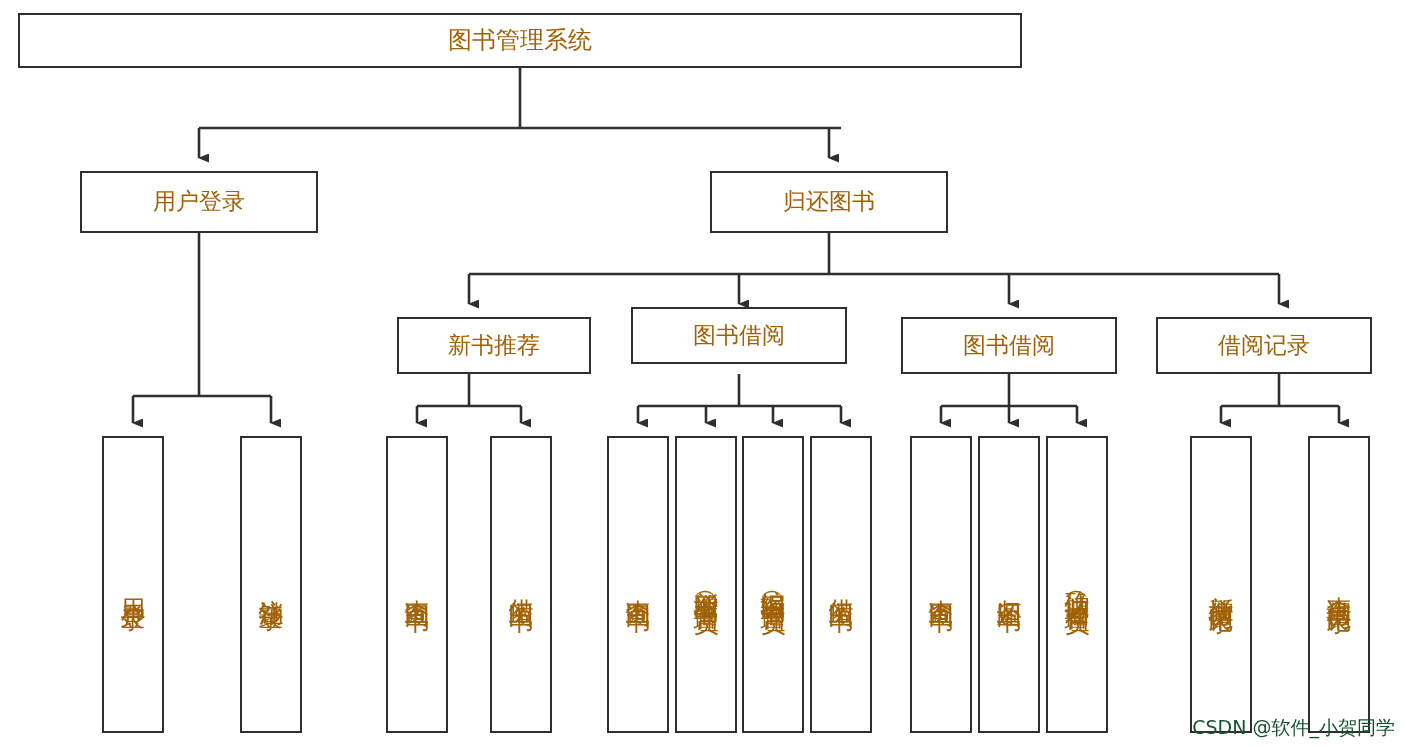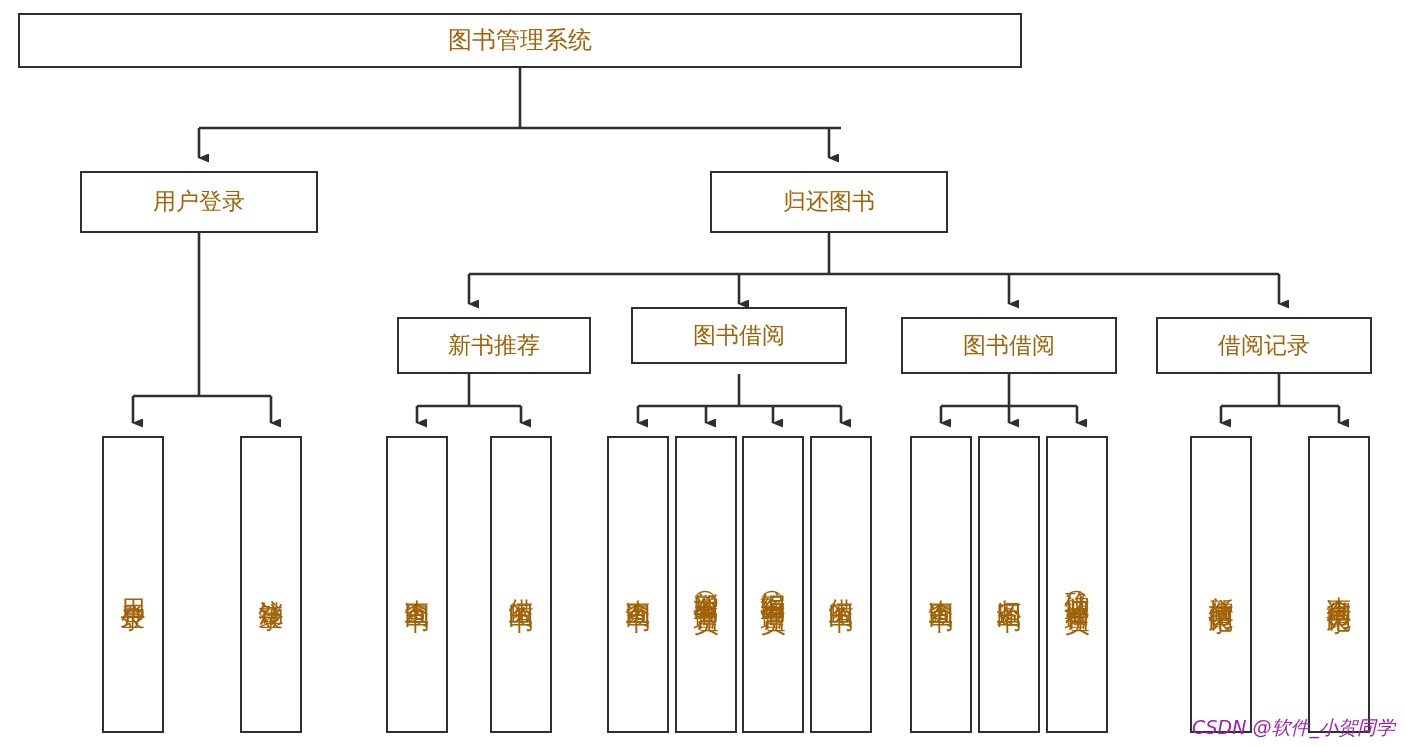--- a/index.html
+++ b/index.html
@@ -59,25 +59,24 @@
     font-size: 25px;
     letter-spacing: 3px;
     line-height: 1;
     white-space: nowrap;
   }
   .watermark {
     position: absolute;
     right: 10px;
     bottom: 6px;
     font-size: 19px;
-    color: #a21caf;
+    color: #14532d;
     z-index: 5;
     white-space: nowrap;
     pointer-events: none;
-    font-style: italic;
   }
 </style>
 </head>
 <body>
 
 <div id="diagram-root">
 
   <svg class="edges" viewBox="0 0 1405 747" xmlns="http://www.w3.org/2000/svg">
     <defs>
       <marker id="arrow" markerWidth="9" markerHeight="11" refX="4.5" refY="10" orient="auto" markerUnits="userSpaceOnUse">

